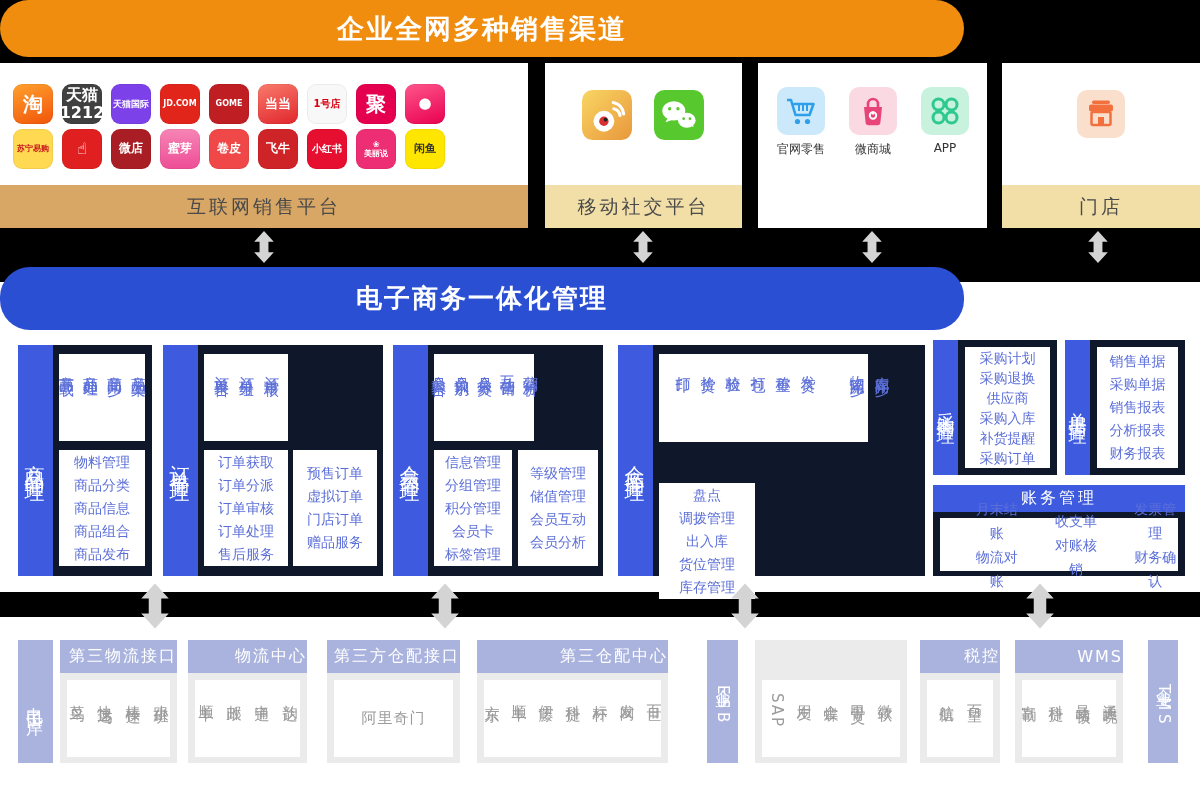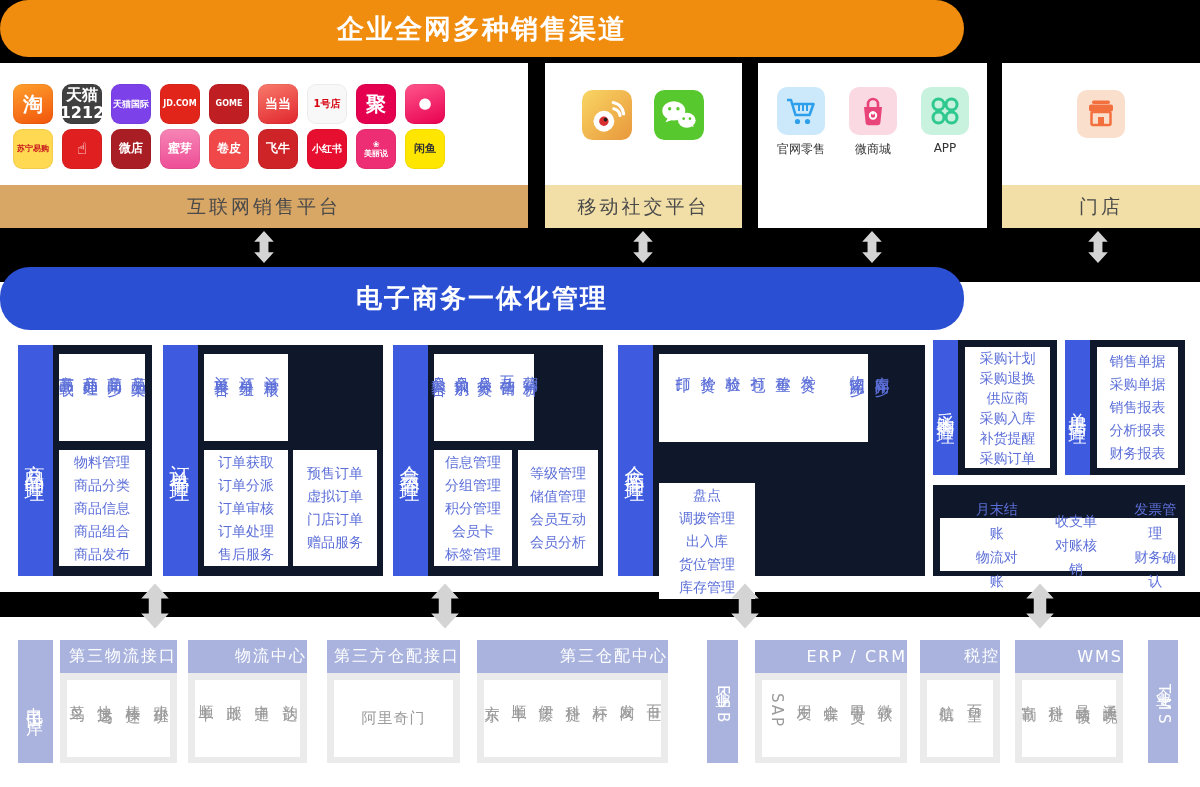--- a/index.html
+++ b/index.html
@@ -402,20 +402,23 @@
       <div>销售单据</div>
           <div>采购单据</div>
           <div>销售报表</div>
           <div>分析报表</div>
           <div>财务报表</div>
         </div>
     </div>
   </div>
 
   <div class="abs module-card" style="left:933px;top:485px;width:252px;height:91px;">
+    <div class="acc-head">
+        <span>账务管理</span>
+      </div>
     <div class="acc-box">
       <div class="acc-col">
 
       <div>月末结账</div>
           <div>物流对账</div>
         </div>
       <div class="acc-col">
 
       <div>收支单</div>
           <div>对账核销</div>
@@ -500,23 +503,20 @@
           <span class="vword">百世</span>
         </div>
     </div>
   </div>
 
   <div class="abs b-vbar" style="left:707px;top:640px;width:31px;height:123px;">
     <span style="font-size:15px;">企业ESB</span>
   </div>
 
   <div class="abs b-card" style="left:755px;top:640px;width:152px;height:123px;">
-    <div class="b-head">
-        <span>ERP / CRM</span>
-      </div>
     <div class="b-box">
       <div class="vwords gap8">
 
       <span class="vword">SAP</span>
           <span class="vword">用友</span>
           <span class="vword">金蝶</span>
           <span class="vword">甲骨文</span>
           <span class="vword">微软</span>
         </div>
     </div>

